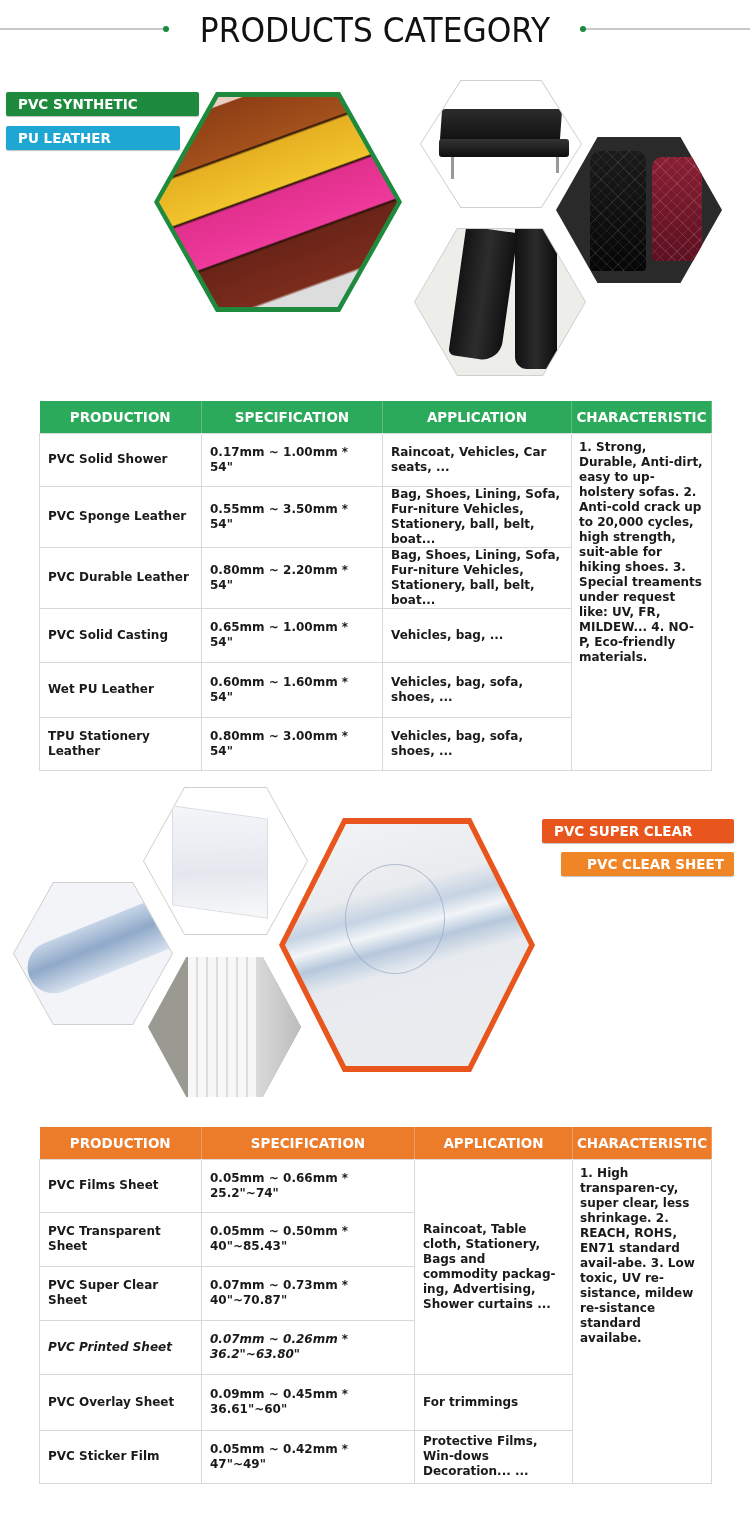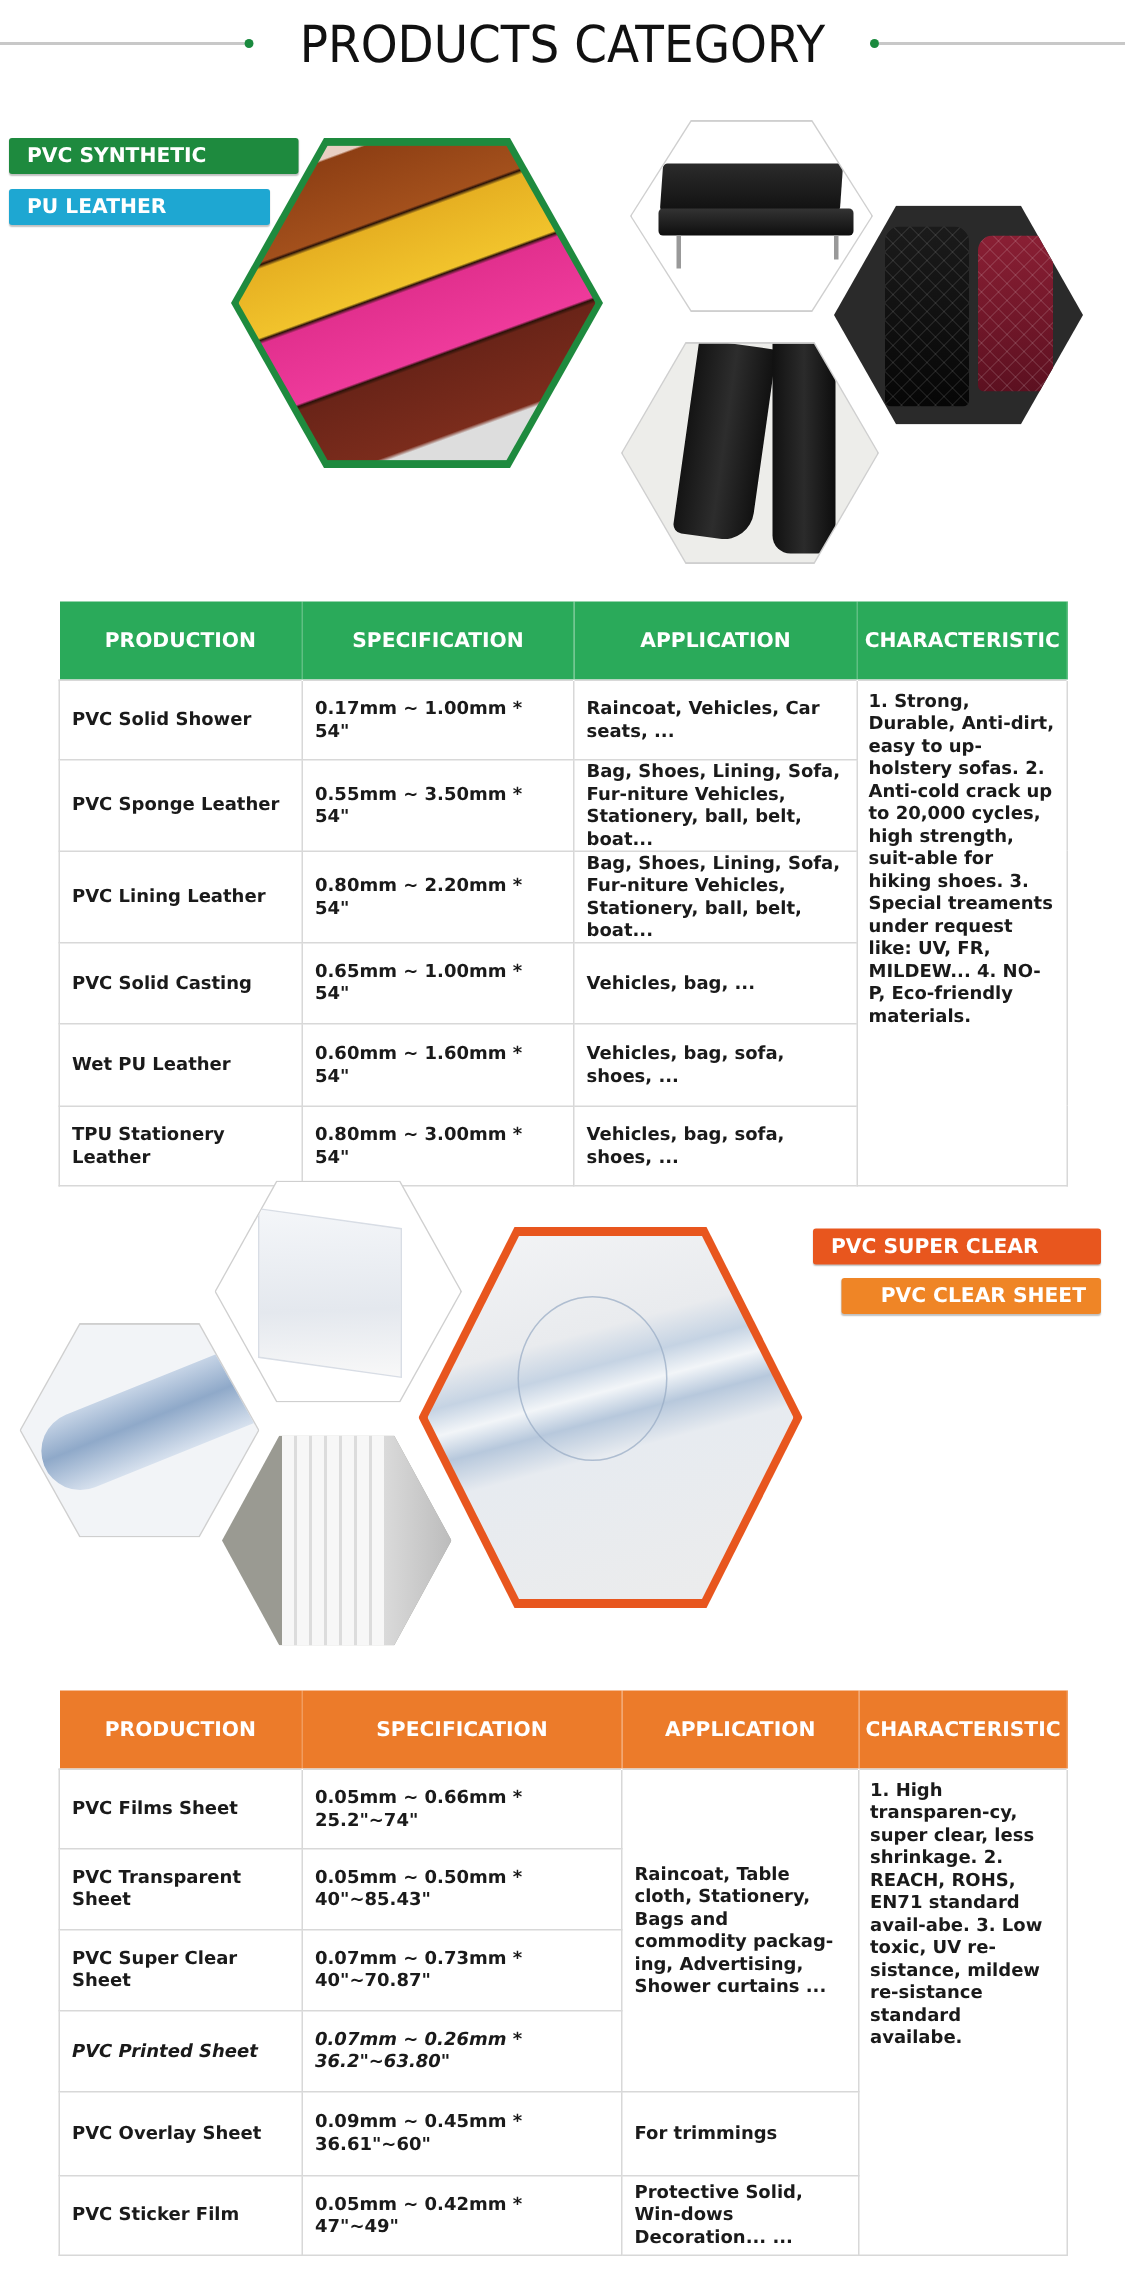--- a/index.html
+++ b/index.html
@@ -14,21 +14,21 @@
   
   .tag { position: absolute; color: #fff; font-weight: bold; font-size: 13.5px; border-radius: 2px; padding-left: 12px; line-height: 24px; height: 24px; box-shadow: 0 1px 1px rgba(0,0,0,0.25); }
 
   
   .hex { position: absolute; clip-path: polygon(25% 0%, 75% 0%, 100% 50%, 75% 100%, 25% 100%, 0% 50%); }
   .hex-outline { position: absolute; clip-path: polygon(25% 0%, 75% 0%, 100% 50%, 75% 100%, 25% 100%, 0% 50%); background: #cfcfcf; }
   .hex-inner { position: absolute; inset: 1px; clip-path: polygon(25% 0%, 75% 0%, 100% 50%, 75% 100%, 25% 100%, 0% 50%); }
 
   
   table.spec { position: absolute; border-collapse: collapse; font-size: 12px; font-weight: bold; table-layout: fixed; }
-  table.spec th { color: #fff; font-size: 13.5px; font-weight: bold; height: 52px; text-align: center; border-right: 1px solid rgba(255,255,255,0.25); }
+  table.spec th { color: #fff; font-size: 13.5px; font-weight: bold; height: 32px; text-align: center; border-right: 1px solid rgba(255,255,255,0.25); }
   table.spec td { border: 1px solid #d8d8d8; padding: 0 8px; vertical-align: middle; line-height: 15px; color: #1a1a1a; }
   table.spec td.char { vertical-align: top; padding-top: 6px; padding-left: 7px; }
   .green-head th { background: #2aaa5a; }
   .orange-head th { background: #ec7b2a; }
 </style>
 </head>
 <body>
 
 <div class="title-line" style="left:0; width:163px;"></div>
 <div class="title-dot" style="left:163px;"></div>
@@ -86,21 +86,21 @@
       <td>0.17mm ~ 1.00mm * 54"</td>
       <td>Raincoat, Vehicles, Car seats, ...</td>
       <td class="char" rowspan="6">1. Strong, Durable, Anti-dirt, easy to up-holstery sofas. 2. Anti-cold crack up to 20,000 cycles, high strength, suit-able for hiking shoes. 3. Special treaments under request like: UV, FR, MILDEW... 4. NO-P, Eco-friendly materials.</td>
     </tr>
     <tr style="height:54px;">
       <td>PVC Sponge Leather</td>
       <td>0.55mm ~ 3.50mm * 54"</td>
       <td>Bag, Shoes, Lining, Sofa, Fur-niture Vehicles, Stationery, ball, belt, boat...</td>
     </tr>
     <tr style="height:54px;">
-      <td>PVC Lining Leather</td>
+      <td>PVC Durable Leather</td>
       <td>0.80mm ~ 2.20mm * 54"</td>
       <td>Bag, Shoes, Lining, Sofa, Fur-niture Vehicles, Stationery, ball, belt, boat...</td>
     </tr>
     <tr style="height:54px;">
       <td>PVC Solid Casting</td>
       <td>0.65mm ~ 1.00mm * 54"</td>
       <td>Vehicles, bag, ...</td>
     </tr>
     <tr style="height:55px;">
       <td>Wet PU Leather</td>
@@ -176,16 +176,16 @@
       <td>0.07mm ~ 0.26mm * 36.2"~63.80"</td>
     </tr>
     <tr style="height:56px;">
       <td>PVC Overlay Sheet</td>
       <td>0.09mm ~ 0.45mm * 36.61"~60"</td>
       <td>For trimmings</td>
     </tr>
     <tr style="height:53px;">
       <td>PVC Sticker Film</td>
       <td>0.05mm ~ 0.42mm * 47"~49"</td>
-      <td>Protective Solid, Win-dows Decoration... ...</td>
+      <td>Protective Films, Win-dows Decoration... ...</td>
     </tr>
   </tbody>
 </table>
 
 </body></html>

